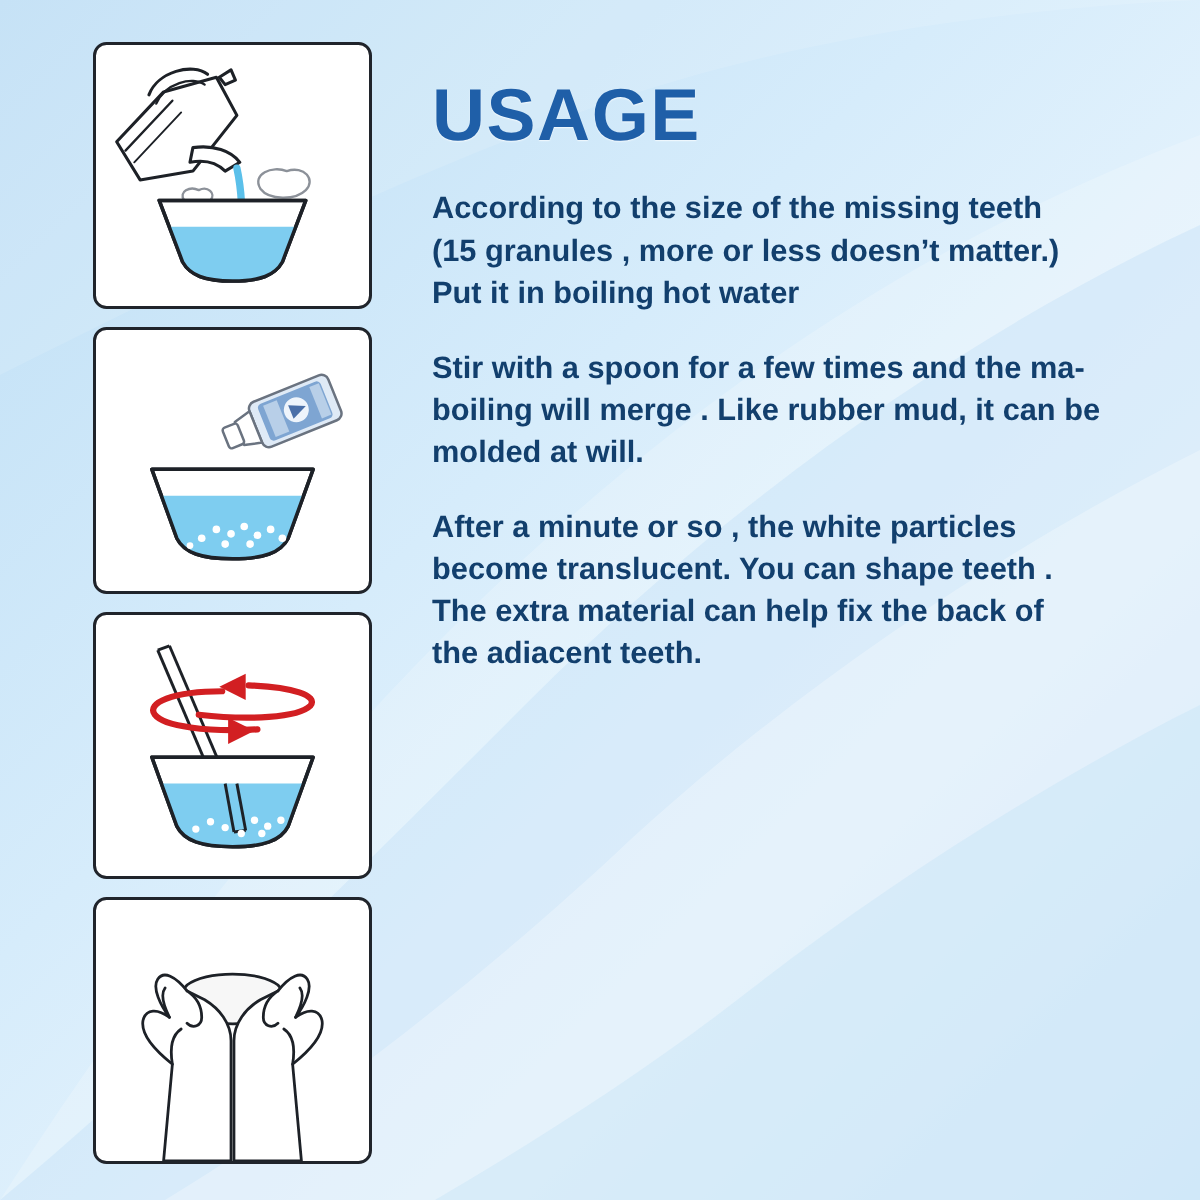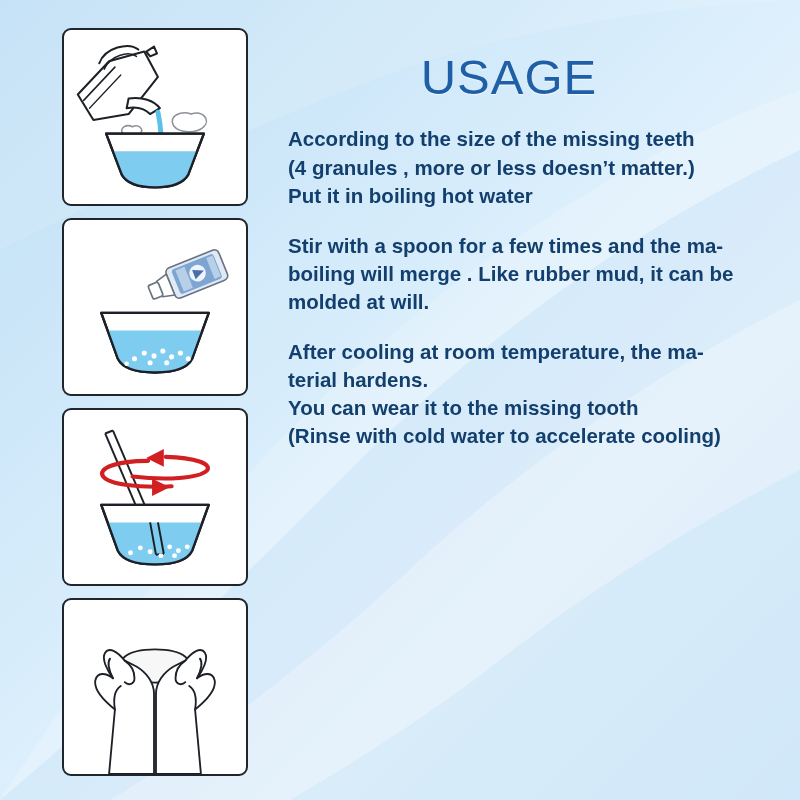--- a/index.html
+++ b/index.html
@@ -36,23 +36,22 @@
   .panel svg { display: block; width: 100%; height: 100%; }
 
   
   .content {
     position: absolute;
     left: 288px; top: 52px;
     width: 492px;
   }
   .title {
     font-size: 49px;
-    font-weight: 400;
+    font-weight: 700;
     color: #1f5fa8;
-    text-align: center;
     letter-spacing: 1px;
     line-height: 1.05;
     margin-bottom: 22px;
     margin-right: 50px;
     text-shadow: 0 1px 1px rgba(255,255,255,0.75);
   }
   .para {
     color: #123f6d;
     font-size: 20.5px;
     line-height: 1.37;
@@ -223,24 +222,24 @@
           </g>
         </g>
       </svg>
     </div>
   </div>
 
   <div class="content">
     <div class="title">USAGE</div>
 
     <div class="para">According to the size of the missing teeth
-(4 granules , more or less doesn’t matter.)
+(15 granules , more or less doesn’t matter.)
 Put it in boiling hot water</div>
     <div class="para">Stir with a spoon for a few times and the ma-
 boiling will merge . Like rubber mud, it can be
 molded at will.</div>
-    <div class="para">After cooling at room temperature, the ma-
-terial hardens.
-You can wear it to the missing tooth
-(Rinse with cold water to accelerate cooling)</div>
+    <div class="para">After a minute or so , the white particles
+become translucent. You can shape teeth .
+The extra material can help fix the back of
+the adiacent teeth.</div>
   </div>
 
 </div>
 
 </body></html>

